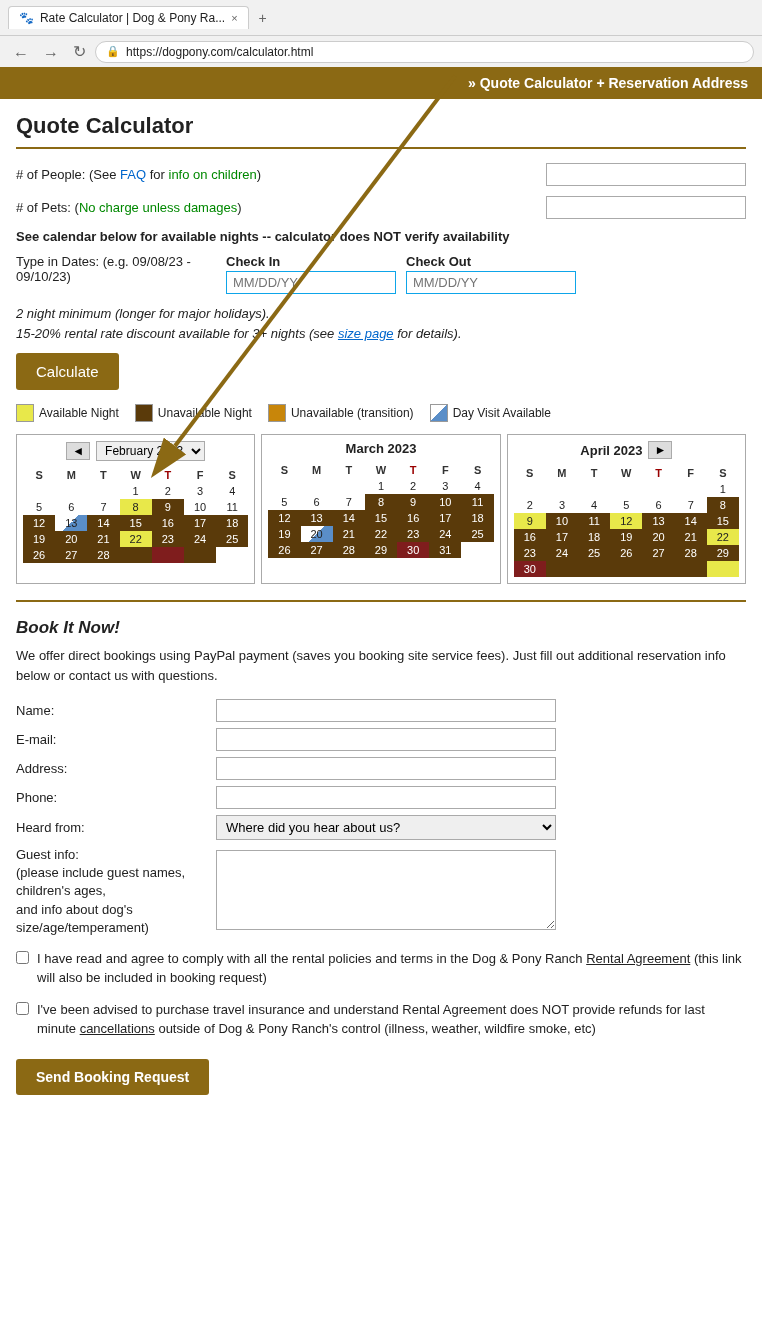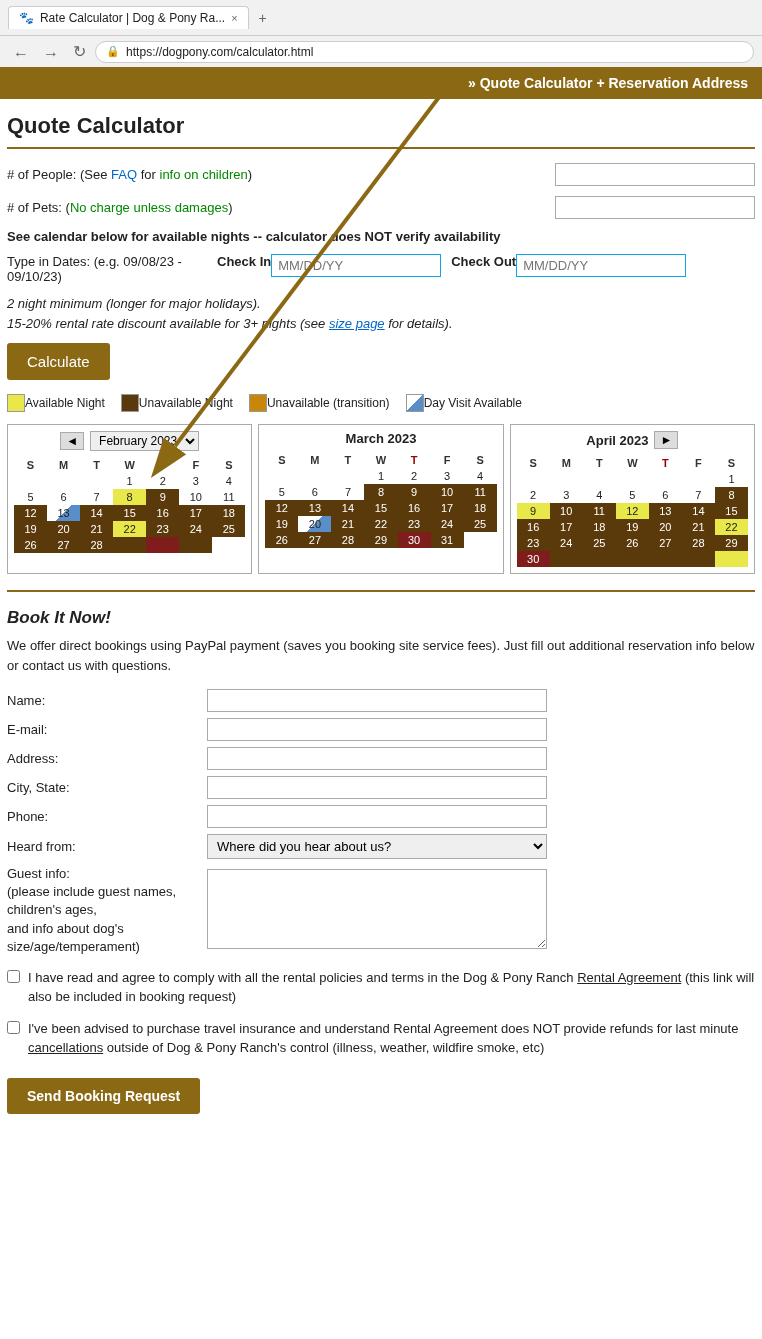--- a/index.html
+++ b/index.html
@@ -12,47 +12,47 @@
     .tab-new { font-size: 14px; color: #666; cursor: pointer; margin-left: 4px; }
     .browser-nav { display: flex; align-items: center; gap: 4px; background: #f1f1f1; padding: 4px 8px; }
     .nav-btn { background: none; border: none; font-size: 16px; color: #666; cursor: pointer; padding: 2px 5px; }
     .address-bar { flex: 1; border: 1px solid #ccc; border-radius: 12px; padding: 3px 10px; font-size: 12px; display: flex; align-items: center; gap: 6px; background: #fff; }
     .lock-icon { color: #666; font-size: 11px; }
 
     
     .quote-banner { background: #8B6914; color: #fff; text-align: right; padding: 8px 14px; font-size: 14px; font-weight: bold; }
 
     
-    .page-content { padding: 14px 7px; }
+    .page-content { padding: 14px 16px; }
 
     h1.page-title { font-size: 22px; color: #222; font-weight: bold; margin-bottom: 8px; }
     .title-divider { border: none; border-top: 2px solid #8B6914; margin-bottom: 14px; }
 
     .form-row { display: flex; align-items: center; margin-bottom: 10px; }
     .form-label { flex: 1; font-size: 13px; }
     .form-label a { color: #0066cc; text-decoration: none; }
     .form-input-right { width: 200px; }
     .form-input-right input { width: 100%; border: 1px solid #aaa; padding: 3px 5px; font-size: 13px; }
 
     .availability-note { font-size: 13px; font-weight: bold; margin-bottom: 10px; }
 
     .dates-row { display: flex; align-items: flex-start; margin-bottom: 10px; gap: 10px; }
     .dates-type { font-size: 13px; width: 200px; }
-    .checkin-col, .checkout-col { display: flex; flex-direction: row; }
+    .checkin-col, .checkout-col { display: flex; flex-direction: column; }
     .date-label { font-size: 13px; font-weight: bold; margin-bottom: 2px; }
     .date-input { border: 1px solid #0ea5e9; padding: 3px 6px; font-size: 13px; width: 170px; color: #aaa; }
 
     .min-night-note { font-style: italic; font-size: 13px; margin-bottom: 10px; color: #222; line-height: 1.5; }
     .min-night-note a { color: #0066cc; text-decoration: underline; }
 
     .calc-btn { background: #8B6914; color: #fff; border: none; padding: 10px 20px; font-size: 15px; font-weight: normal; cursor: pointer; border-radius: 3px; margin-bottom: 14px; }
 
     
     .legend { display: flex; gap: 16px; align-items: center; margin-bottom: 12px; flex-wrap: wrap; }
-    .legend-item { display: flex; align-items: center; font-size: 12px; }
+    .legend-item { display: flex; align-items: center; gap: 5px; font-size: 12px; }
     .legend-swatch { width: 18px; height: 18px; border: 1px solid #999; }
     .swatch-available { background: #e8e84a; }
     .swatch-unavailable { background: #5a3a0a; }
     .swatch-transition { background: #c8860a; }
     .swatch-dayvisit { background: linear-gradient(135deg, #fff 50%, #5a8ec8 50%); border: 1px solid #999; }
 
     
     .calendars-container { display: flex; gap: 6px; margin-bottom: 16px; }
     .calendar { border: 1px solid #aaa; padding: 6px; flex: 1; min-width: 0; }
     .cal-header { display: flex; align-items: center; justify-content: center; margin-bottom: 6px; gap: 6px; }
@@ -437,26 +437,20 @@
         <input type="text" style="">
       </div>
     </div>
     <div class="booking-form-row">
       <div class="booking-label">Address:</div>
       <div class="booking-input">
         <input type="text" style="">
       </div>
     </div>
     <div class="booking-form-row">
-      <div class="booking-label">City, State:</div>
-      <div class="booking-input">
-        <input type="text" style="">
-      </div>
-    </div>
-    <div class="booking-form-row">
       <div class="booking-label">Phone:</div>
       <div class="booking-input">
         <input type="text" style="">
       </div>
     </div>
     <div class="booking-form-row">
       <div class="booking-label">Heard from:</div>
       <div class="booking-input">
         <select>
           <option>Where did you hear about us?</option>

